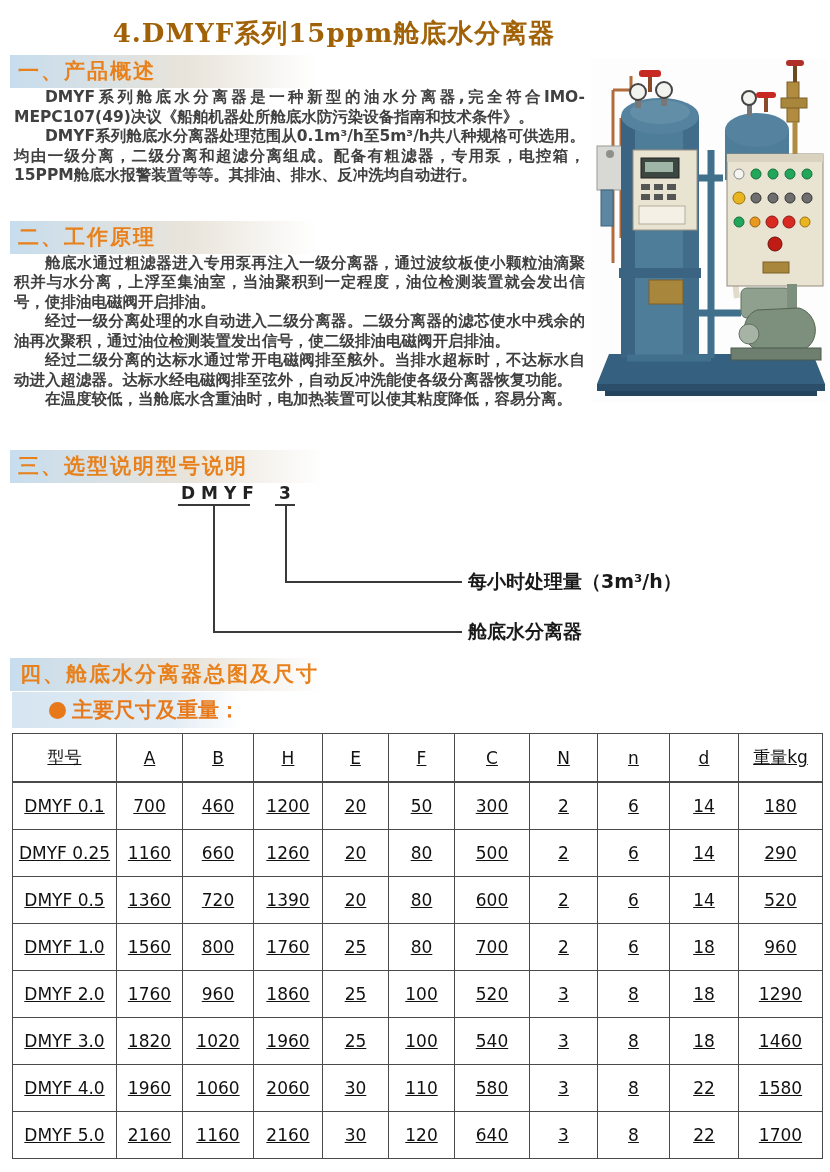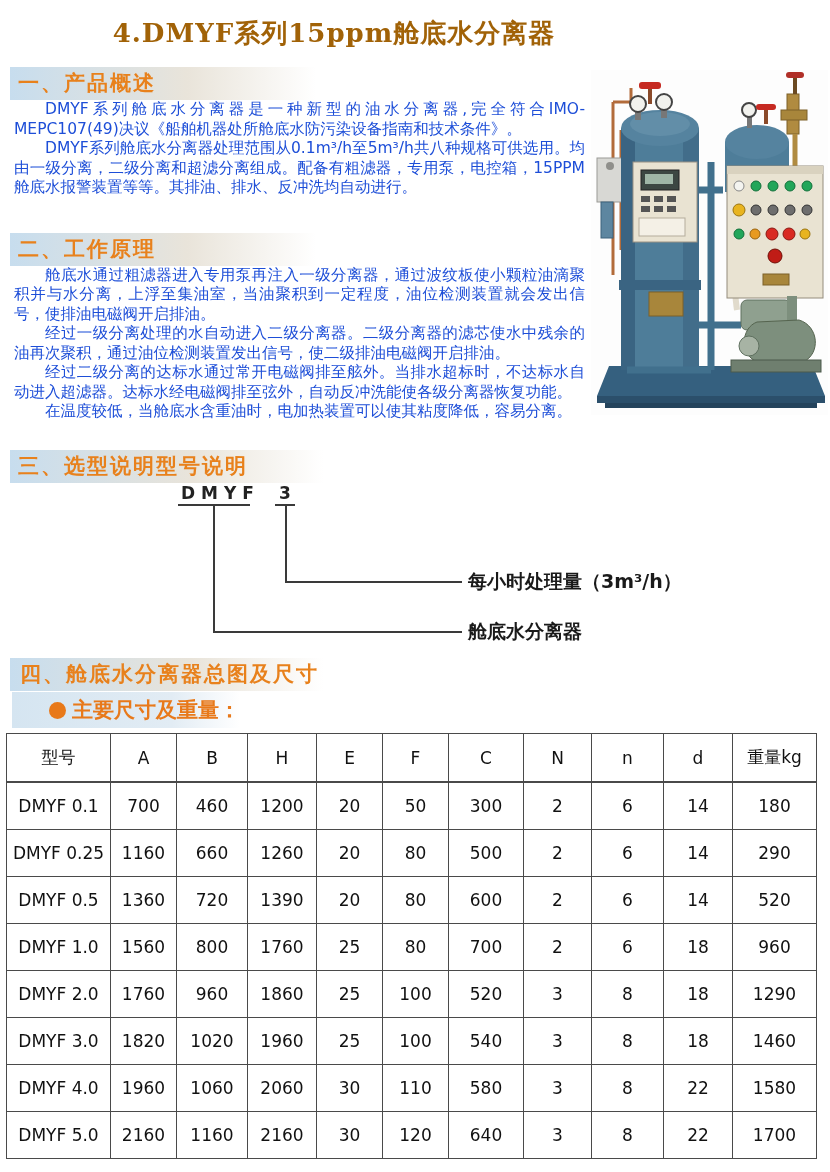--- a/index.html
+++ b/index.html
@@ -19,31 +19,31 @@
 
   
   .band{
     height:33px;line-height:33px;padding-left:8px;box-sizing:border-box;
     font-size:21px;font-weight:bold;color:#e8811c;letter-spacing:2px;
     background:linear-gradient(to right,#c7ddee 0%,#e9e4da 55%,rgba(255,255,255,0) 95%);
   }
 
   
   .flow{
-    position:absolute;left:10px;top:55px;width:818px;margin-top:12px;
+    position:absolute;left:10px;top:55px;width:818px;
   }
   .photo-wrap{
     float:right;width:237px;height:345px;margin:3px 0 6px 6px;
     background:#fdfdfd;
   }
   .flow .band{width:322px;}
   .band-2{margin-top:35px;}
   p.body{
     margin:0;padding:0 4px;
-    font-size:15.5px;line-height:19.5px;font-weight:normal;color:#1d4ed8;
+    font-size:15.5px;line-height:19.5px;font-weight:bold;color:#404040;
     text-indent:2em;text-align:justify;
   }
   .p-first{margin-top:9px;}
   .s2-first{margin-top:7px;}
 
   
   .s3{position:absolute;left:0;top:450px;width:694px;height:205px;}
   .s3 .band{position:absolute;left:10px;top:0;width:330px;}
   .model-code{
     position:absolute;top:33px;font-size:17px;font-weight:600;
@@ -65,23 +65,23 @@
     background:linear-gradient(to right,#d5e5f1 0%,#e2ecf4 70%,rgba(255,255,255,0) 100%);
     font-size:21px;font-weight:bold;color:#e8791a;white-space:nowrap;text-align:right;
   }
   .bullet-dot{
     display:inline-block;width:17px;height:17px;border-radius:50%;
     background:#e8791a;margin:0 6px 0 6px;vertical-align:-2px;
   }
 
   
   table.dims{
-    position:absolute;left:6px;top:733px;width:810px;
+    position:absolute;left:12px;top:733px;width:810px;
     border-collapse:collapse;table-layout:fixed;
-    font-size:17px;color:#111;
+    font-size:17px;color:#111;text-decoration:underline;
   }
   table.dims th,table.dims td{
     border:1px solid #4a4a4a;text-align:center;vertical-align:middle;
     height:46px;padding:0 2px;overflow:hidden;white-space:nowrap;
     font-weight:normal;
   }
   table.dims th{height:47px;border-bottom-width:2px;}
   table.dims col.c-model{width:104px;}
   table.dims col.c-a{width:66px;} table.dims col.c-b{width:71px;}
   table.dims col.c-h{width:69px;} table.dims col.c-e{width:66px;}

